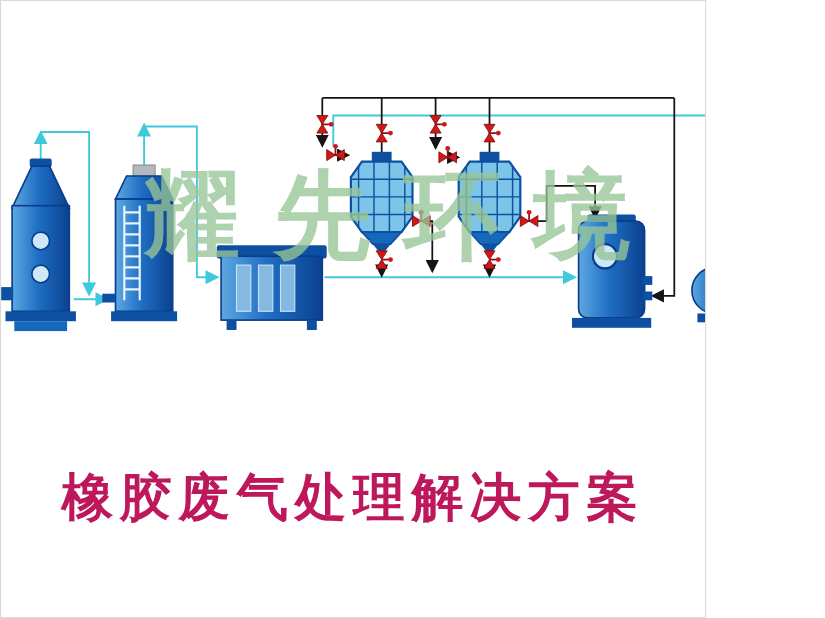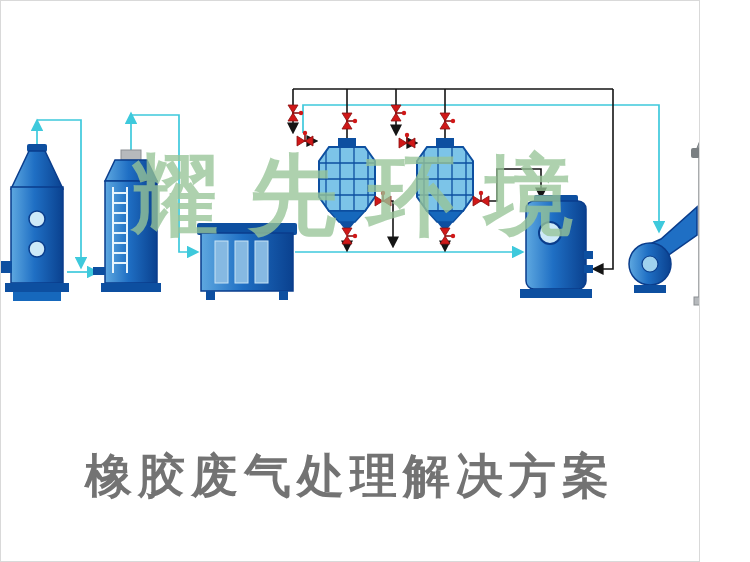--- a/index.html
+++ b/index.html
@@ -1,31 +1,31 @@
 <!DOCTYPE html>
 <html><head>
 <meta charset="utf-8">
 <style>
   html,body{margin:0;padding:0;background:#ffffff;}
   .stage{
-    position:relative;width:700px;height:562px;box-sizing:border-box;
+    position:relative;width:642px;height:562px;box-sizing:border-box;
     background:#ffffff;border:1px solid #d9d9d9;overflow:hidden;
     font-family:"Liberation Sans",sans-serif;
   }
   .diagram-svg{position:absolute;left:0;top:0;z-index:1;}
   .watermark{
     position:absolute;left:130px;top:150px;z-index:3;
     font-family:"DejaVu Serif",serif;font-weight:bold;
     font-size:88px;line-height:1;letter-spacing:30px;white-space:nowrap;
     color:#98c598;opacity:.78;pointer-events:none;
   }
   .title{
-    position:absolute;left:0;top:444px;width:100%;z-index:4;
+    position:absolute;left:0;top:420px;width:100%;z-index:4;
     text-align:center;font-family:"DejaVu Serif",serif;font-weight:bold;
-    font-size:47px;letter-spacing:6px;color:#737373;white-space:nowrap;
+    font-size:47px;letter-spacing:6px;color:#be185d;white-space:nowrap;
   }
 </style>
 </head>
 <body>
 
 <div class="stage">
 
   <svg class="diagram-svg" width="750" height="562" viewBox="0 0 750 562">
     <defs>
       <linearGradient id="gBlue" x1="0" y1="0" x2="1" y2="0">

